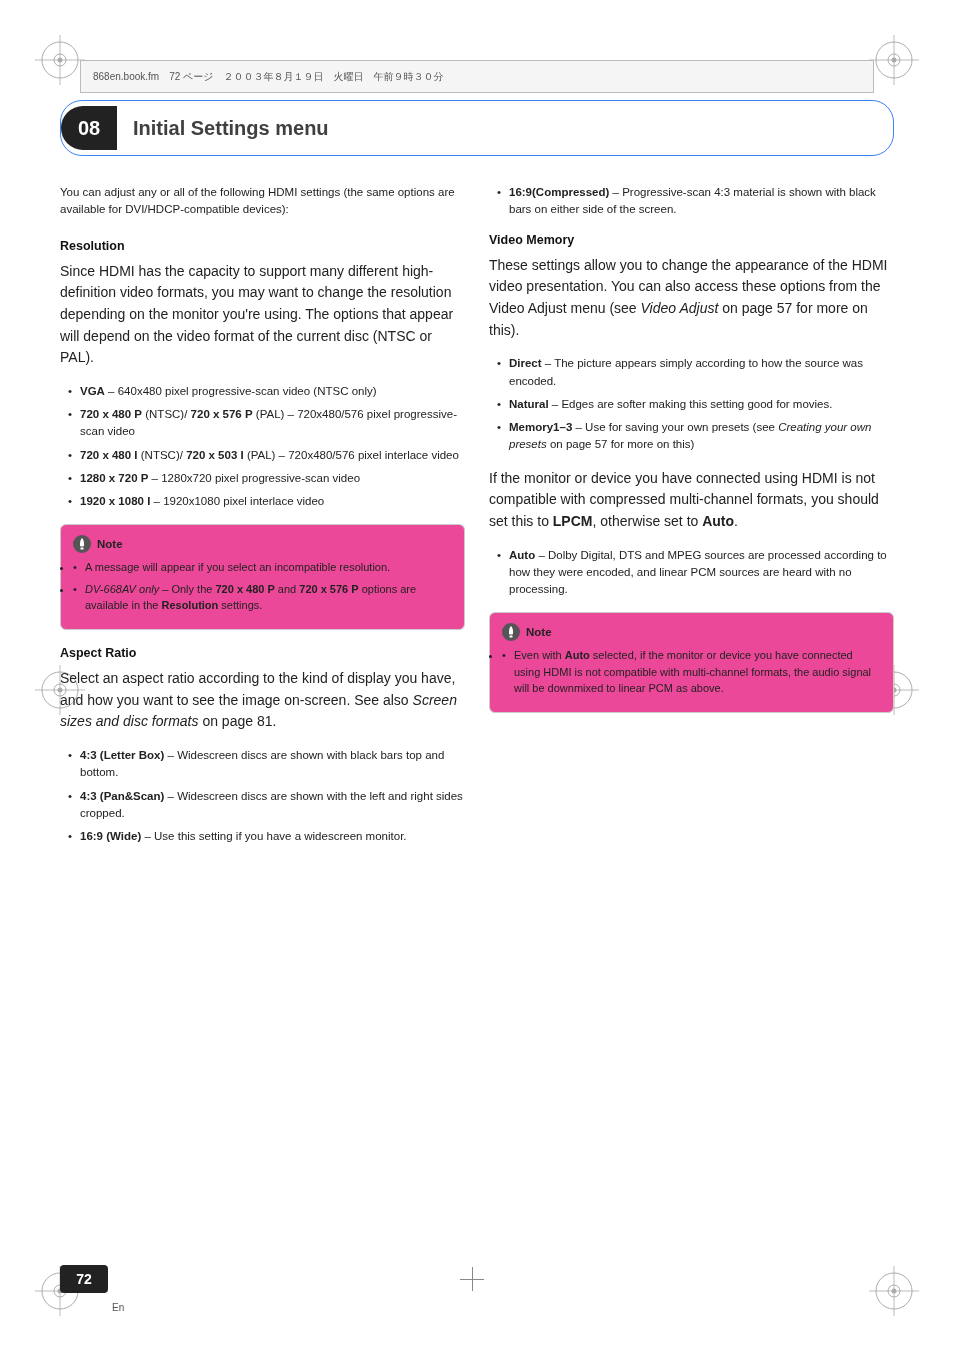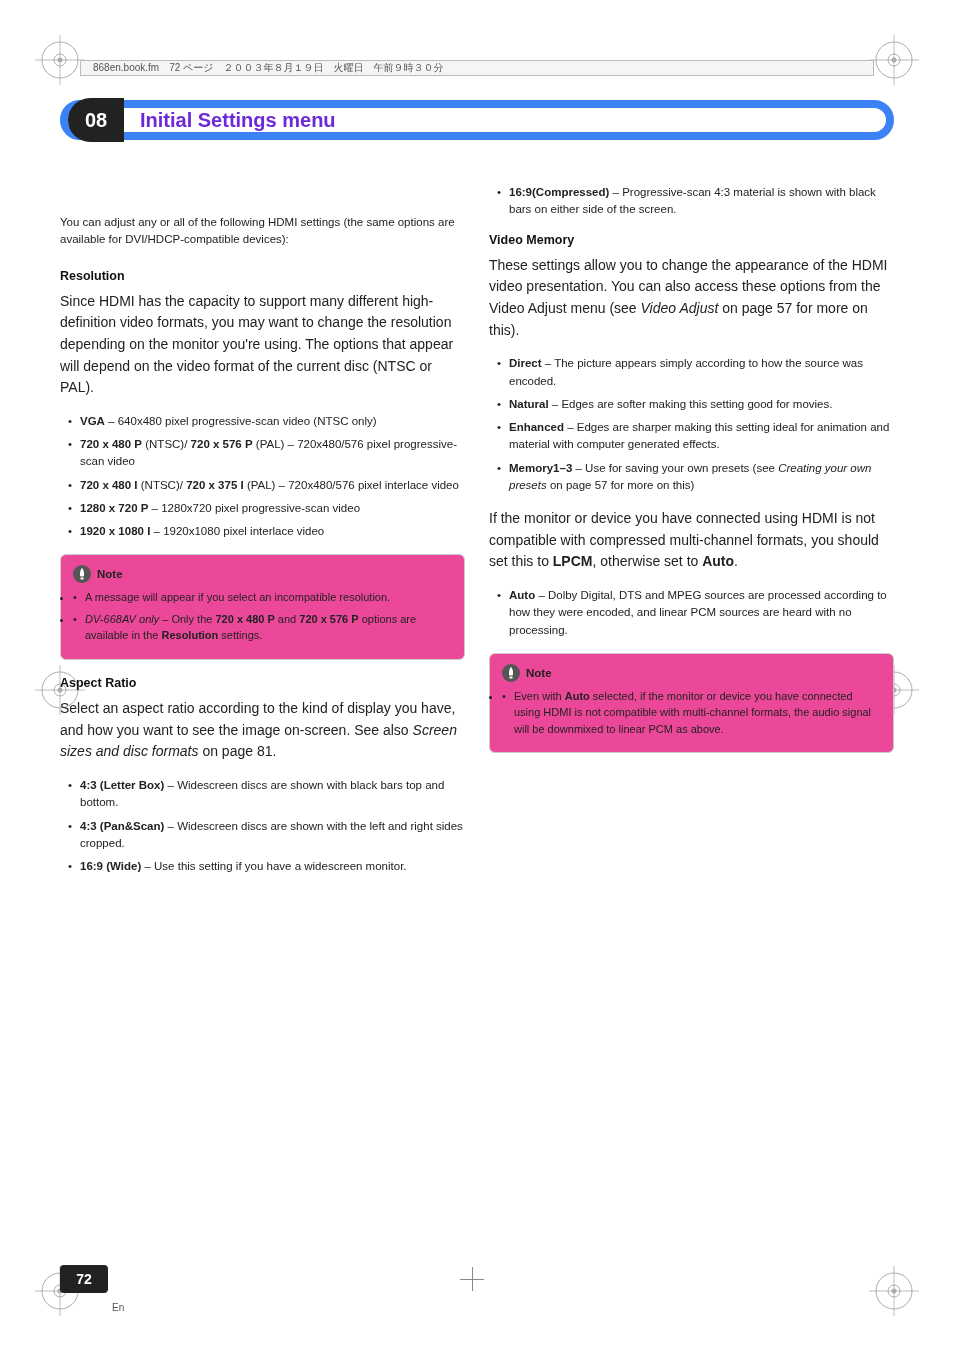--- a/index.html
+++ b/index.html
@@ -30,38 +30,38 @@
     .corner-br { bottom: 30px; right: 30px; }
     .corner-ml { top: 660px; left: 30px; }
     .corner-mr { top: 660px; right: 30px; }
 
     
     .top-bar {
       position: absolute;
       top: 60px;
       left: 80px;
       right: 80px;
-      height: 16px;
+      height: 33px;
       border: 1px solid #bbb;
       background: #f5f5f5;
       display: flex;
       align-items: center;
       padding: 0 12px;
       font-size: 10px;
       color: #555;
     }
 
     
     .chapter-header {
       position: absolute;
       top: 100px;
       left: 60px;
       right: 60px;
-      height: 40px;
-      border: 8px solid #3b82f6;
+      height: 56px;
+      border: 1px solid #3b82f6;
       border-radius: 22px;
       display: flex;
       align-items: center;
       background: #fff;
     }
     .chapter-number {
       background: #222;
       color: #fff;
       width: 56px;
       height: 44px;
@@ -69,21 +69,21 @@
       align-items: center;
       justify-content: center;
       font-size: 20px;
       font-weight: bold;
       border-radius: 22px 0 0 22px;
       margin-right: 16px;
     }
     .chapter-title {
       font-size: 20px;
       font-weight: bold;
-      color: #6d28d9;
+      color: #404040;
     }
 
     
     .content-area {
       position: absolute;
       top: 168px;
       left: 60px;
       right: 60px;
       bottom: 80px;
       display: flex;
@@ -98,21 +98,20 @@
     .right-column {
       flex: 1;
       padding-top: 16px;
     }
 
     .intro-text {
       font-size: 11.5px;
       line-height: 1.5;
       margin-bottom: 20px;
       color: #222;
-      margin-top: 30px;
     }
 
     .section-title {
       font-size: 12.5px;
       font-weight: bold;
       margin-bottom: 8px;
       color: #111;
     }
 
     .section-body {
@@ -310,21 +309,21 @@
   <div class="left-column">
 
     <p class="intro-text">You can adjust any or all of the following HDMI settings (the same options are available for DVI/HDCP-compatible devices):</p>
 
     <p class="section-title">Resolution</p>
     <p class="section-body">Since HDMI has the capacity to support many different high-definition video formats, you may want to change the resolution depending on the monitor you're using.  The options that appear will depend on the video format of the current disc (NTSC or PAL).</p>
 
     <ul class="bullet-list">
       <li><span class="bold">VGA</span> – 640x480 pixel progressive-scan video (NTSC only)</li>
       <li><span class="bold">720 x 480 P</span> (NTSC)/ <span class="bold">720 x 576 P</span> (PAL) – 720x480/576 pixel progressive-scan video</li>
-      <li><span class="bold">720 x 480 I</span> (NTSC)/ <span class="bold">720 x 375 I</span> (PAL) – 720x480/576 pixel interlace video</li>
+      <li><span class="bold">720 x 480 I</span> (NTSC)/ <span class="bold">720 x 503 I</span> (PAL) – 720x480/576 pixel interlace video</li>
       <li><span class="bold">1280 x 720 P</span> – 1280x720 pixel progressive-scan video</li>
       <li><span class="bold">1920 x 1080 I</span> – 1920x1080 pixel interlace video</li>
     </ul>
 
     <div class="note-box">
       <div class="note-header">
         <div class="note-icon">
           <svg width="14" height="14" viewBox="0 0 14 14">
             <path d="M7 1 C7 1 5 3 5 6 L5 9 L9 9 L9 6 C9 3 7 1 7 1Z" fill="white"></path>
             <rect x="5.5" y="9.5" width="3" height="1" fill="white"></rect>
@@ -355,21 +354,20 @@
     <ul class="bullet-list">
       <li><span class="bold">16:9(Compressed)</span> – Progressive-scan 4:3 material is shown with black bars on either side of the screen.</li>
     </ul>
 
     <p class="section-title">Video Memory</p>
     <p class="section-body">These settings allow you to change the appearance of the HDMI video presentation. You can also access these options from the Video Adjust menu (see <span class="italic">Video Adjust</span> on page 57 for more on this).</p>
 
     <ul class="bullet-list">
       <li><span class="bold">Direct</span> – The picture appears simply according to how the source was encoded.</li>
       <li><span class="bold">Natural</span> – Edges are softer making this setting good for movies.</li>
-      <li><span class="bold">Enhanced</span> – Edges are sharper making this setting ideal for animation and material with computer generated effects.</li>
       <li><span class="bold">Memory1–3</span> – Use for saving your own presets (see <span class="italic">Creating your own presets</span> on page 57 for more on this)</li>
     </ul>
 
     <p class="section-body">If the monitor or device you have connected using HDMI is not compatible with compressed multi-channel formats, you should set this to <span class="bold">LPCM</span>, otherwise set to <span class="bold">Auto</span>.</p>
 
     <ul class="bullet-list">
       <li><span class="bold">Auto</span> – Dolby Digital, DTS and MPEG sources are processed according to how they were encoded, and linear PCM sources are heard with no processing.</li>
     </ul>
 
     <div class="note-box">

